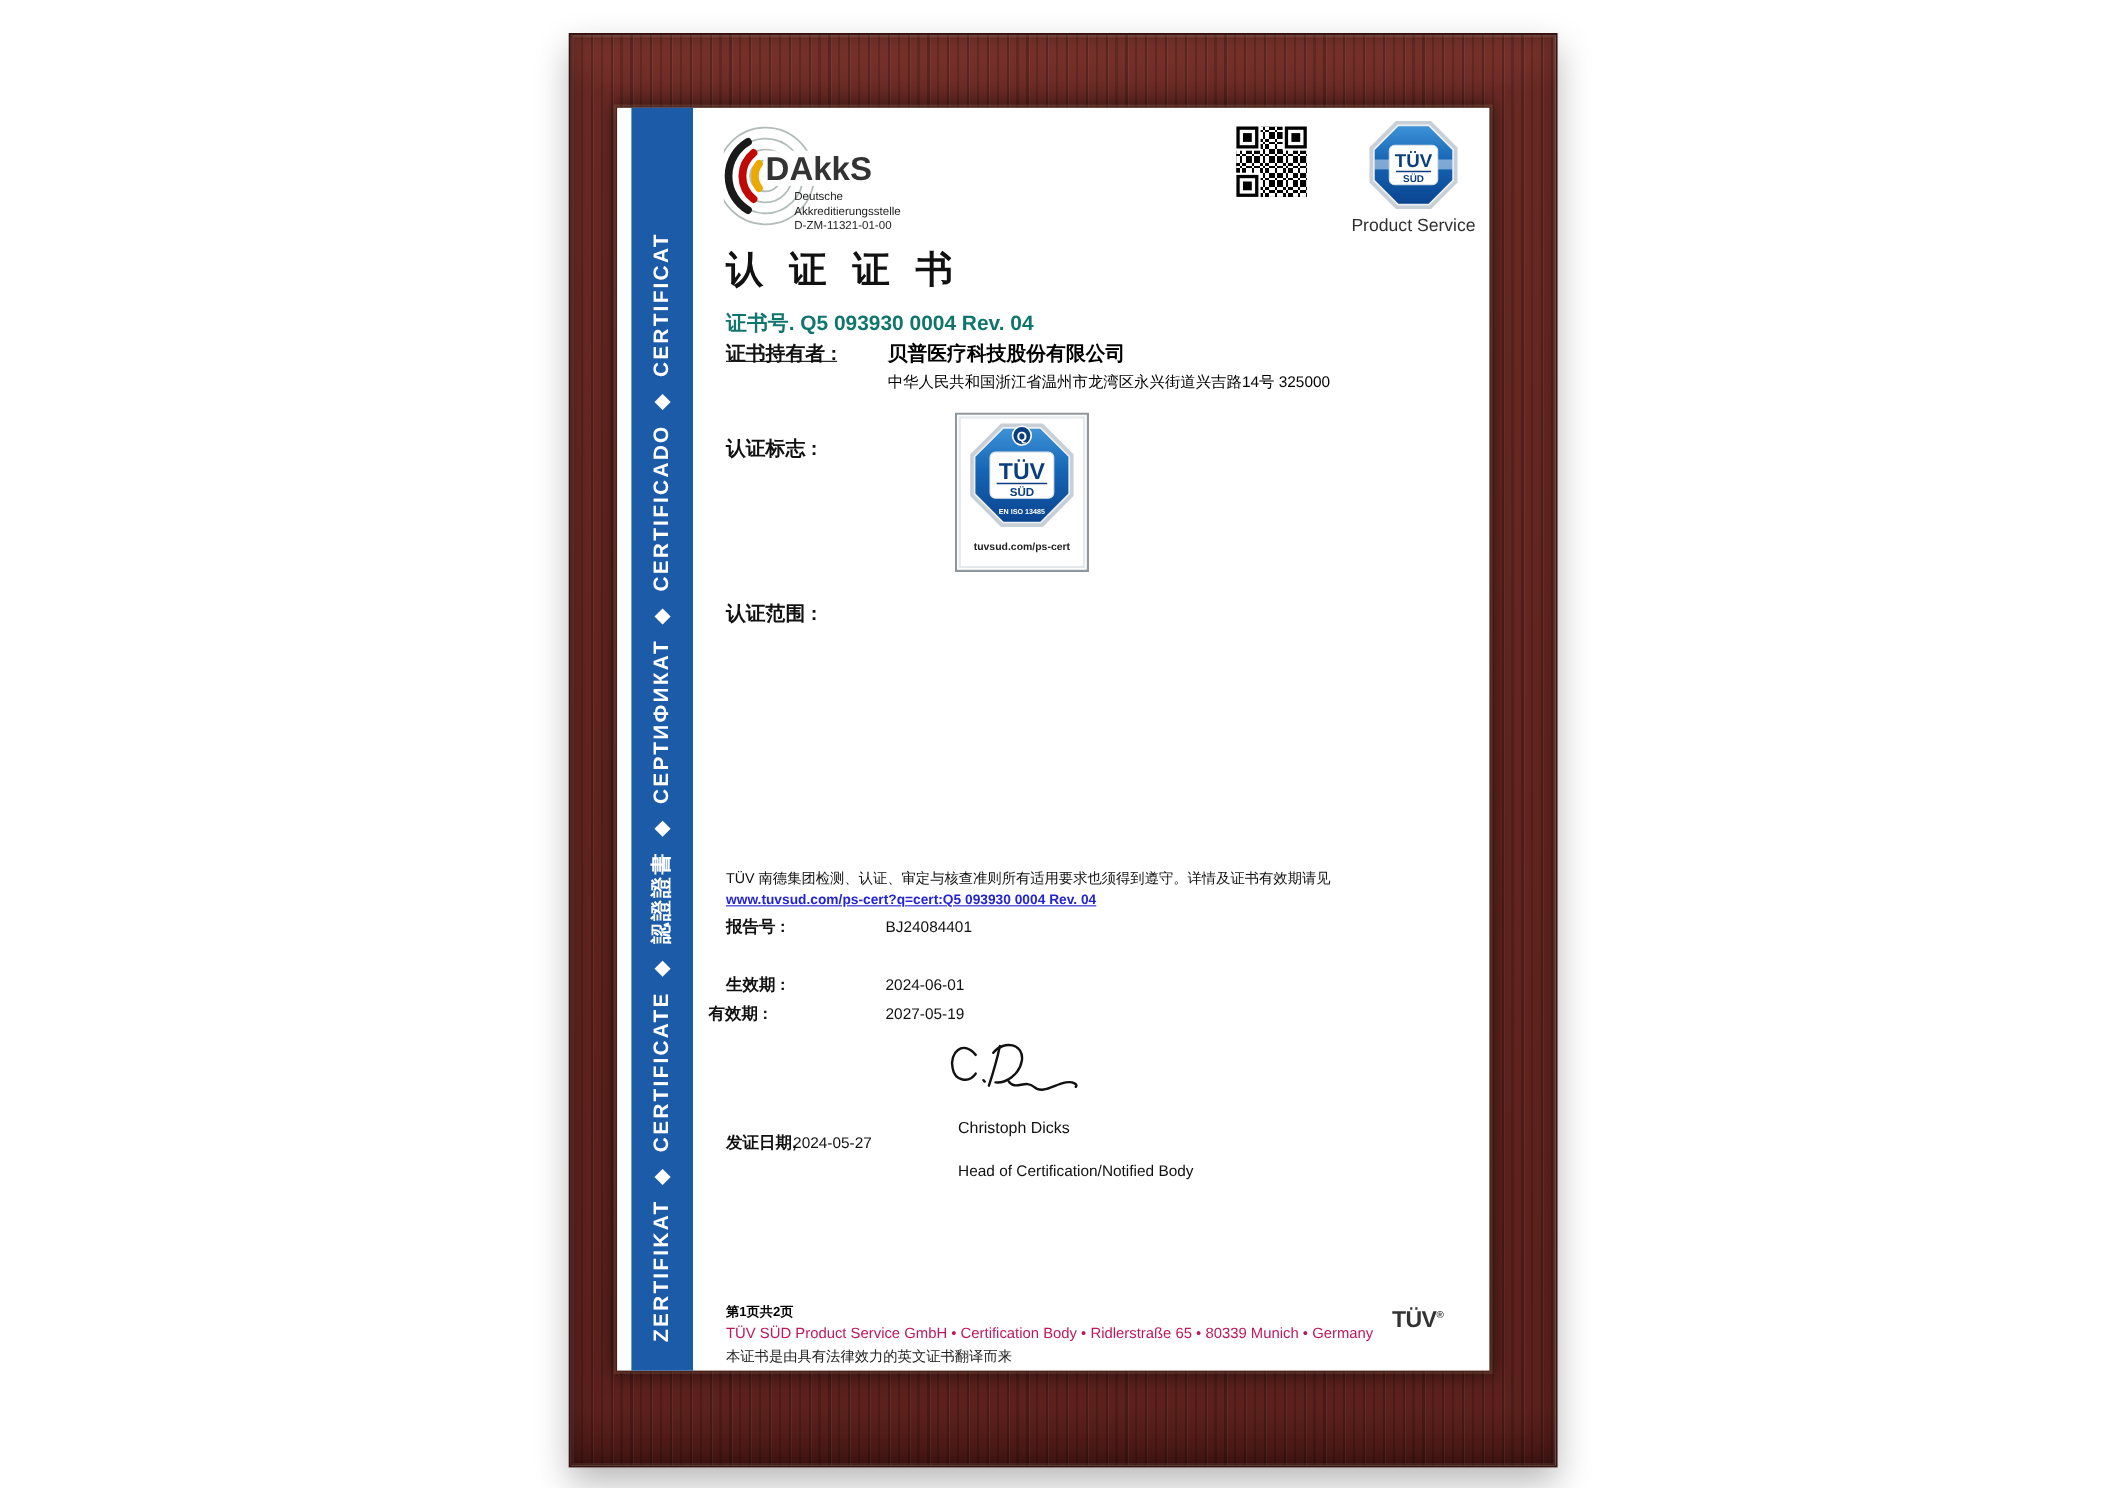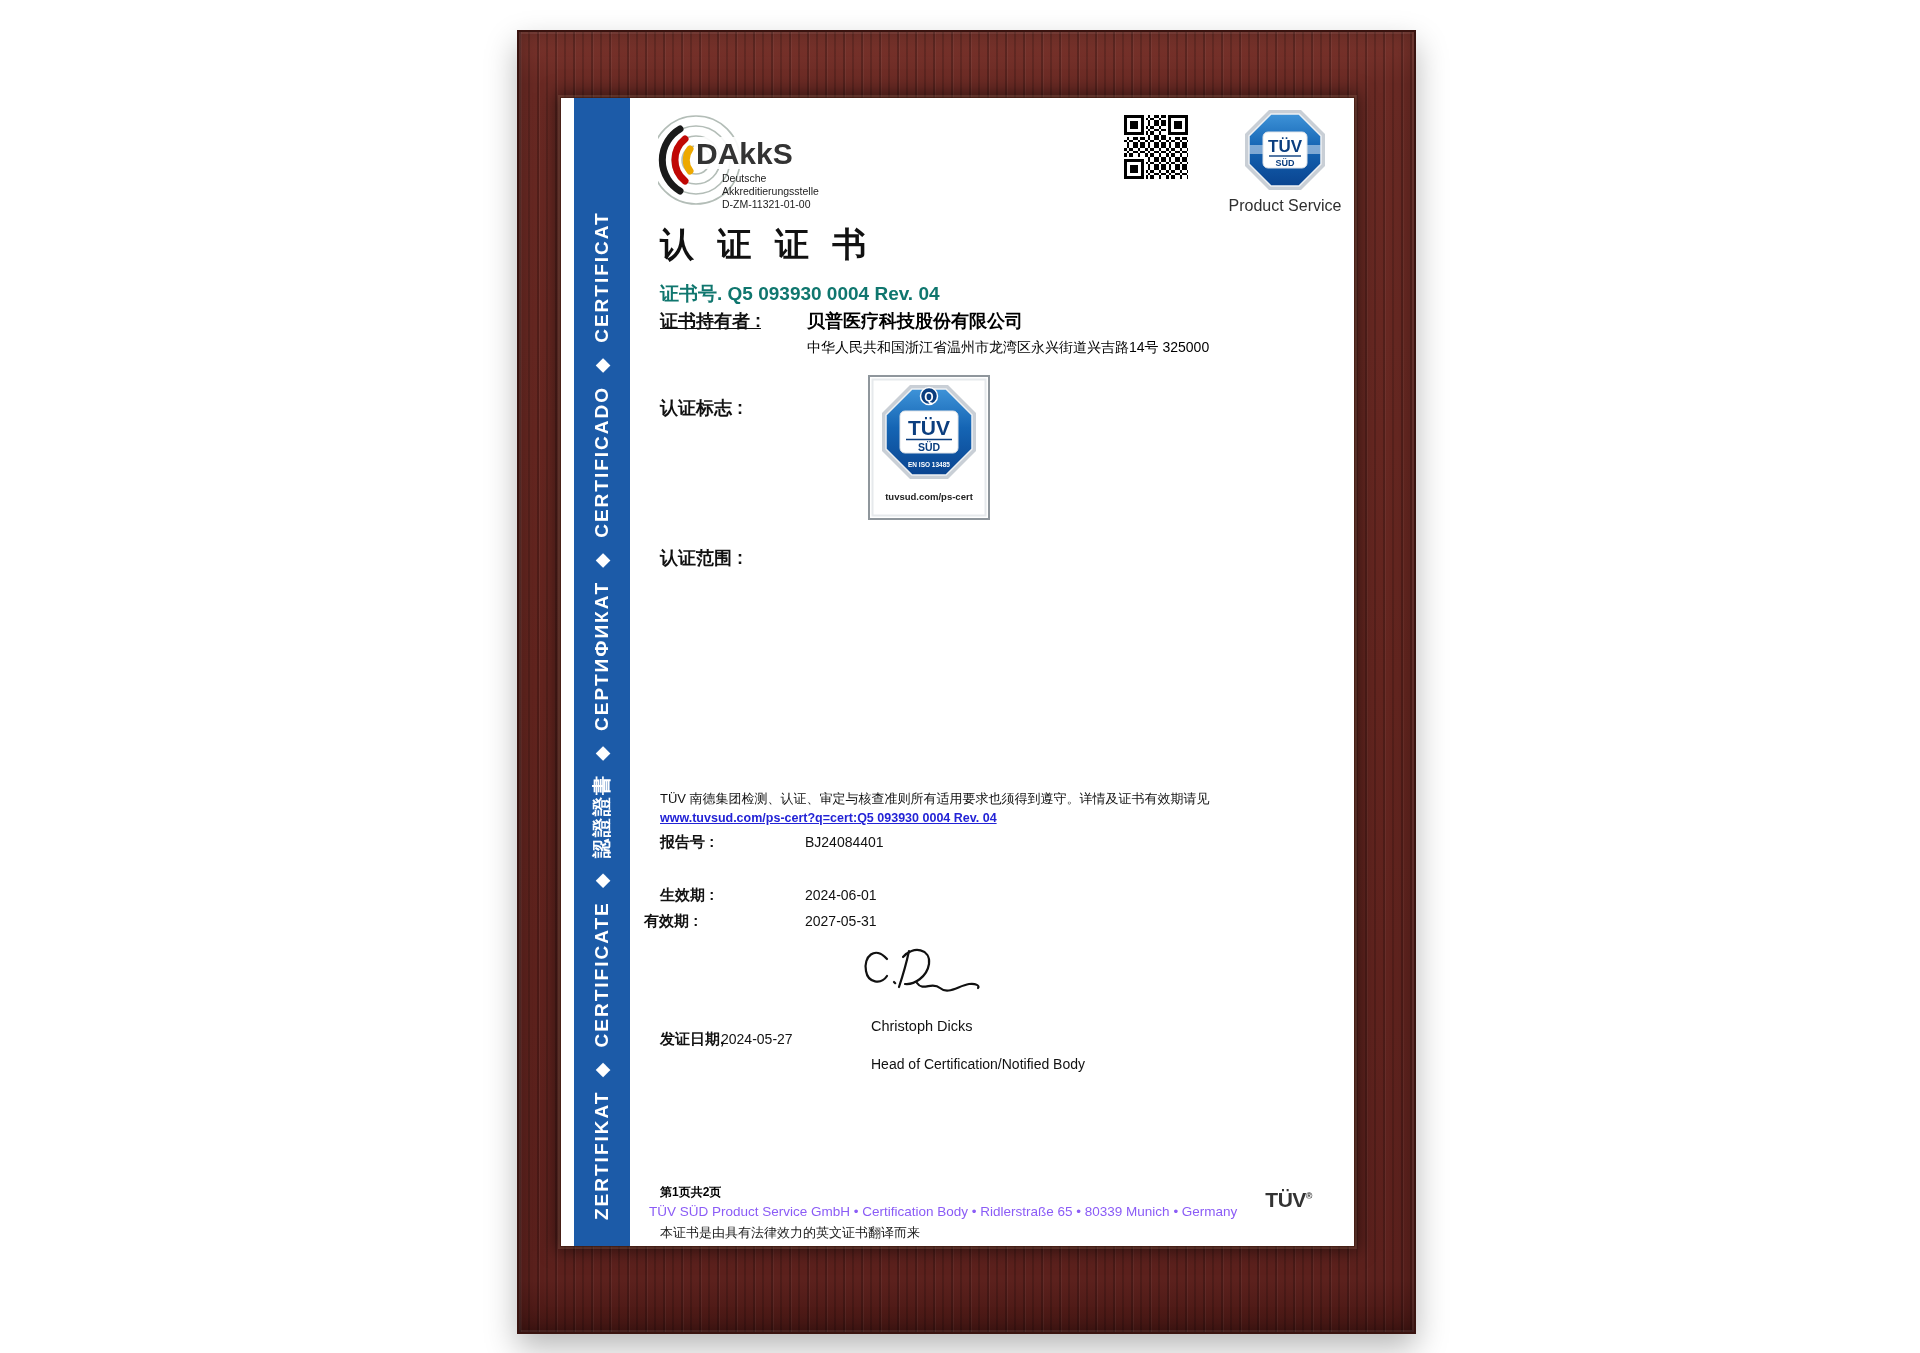--- a/index.html
+++ b/index.html
@@ -57,21 +57,21 @@
   #from-label{left:99px;top:788px;font-size:15px;}
   #from-val{left:244px;top:789px;font-size:14px;}
   #to-label{left:83px;top:814px;font-size:15px;}
   #to-val{left:244px;top:815px;font-size:14px;}
   #signature{position:absolute;left:298px;top:845px;width:140px;height:66px;}
   #signer-name{left:310px;top:920px;font-size:14.5px;}
   #issue-label{left:99px;top:932px;font-size:15px;}
   #issue-val{left:160px;top:933px;font-size:14px;}
   #signer-title{left:310px;top:958px;font-size:14px;}
   #page-info{left:99px;top:1086px;font-size:12px;font-weight:600;}
-  #footer1{left:88px;top:1106px;font-size:13.5px;color:#8b5cf6;}
+  #footer1{left:99px;top:1106px;font-size:13.5px;color:#be185d;}
   #footer2{left:99px;top:1126px;font-size:13px;color:#222;}
   #wordmark{right:42px;top:1090px;font-size:21px;font-weight:700;letter-spacing:-0.5px;color:#333;}
   #wordmark sup{font-size:9px;vertical-align:super;}
 </style>
 </head>
 <body>
 
 <div id="stage">
   <div id="frame"></div>
 
@@ -160,21 +160,21 @@
 
     <div class="abs" id="stmt2">TÜV 南德集团检测、认证、审定与核查准则所有适用要求也须得到遵守。详情及证书有效期请见</div>
     <span class="abs" id="cert-link" role="link">www.tuvsud.com/ps-cert?q=cert:Q5 093930 0004 Rev. 04</span>
 
     <div class="abs lbl" id="report-label">报告号 :</div>
     <div class="abs val" id="report-no">BJ24084401</div>
 
     <div class="abs lbl" id="from-label">生效期 :</div>
     <div class="abs val" id="from-val">2024-06-01</div>
     <div class="abs lbl" id="to-label">有效期 :</div>
-    <div class="abs val" id="to-val">2027-05-31</div>
+    <div class="abs val" id="to-val">2027-05-19</div>
 
     <svg id="signature" viewBox="0 0 140 66">
       <g fill="none" stroke="#111" stroke-width="2.2" stroke-linecap="round">
         <path d="M28,16 C16,2 4,14 7,28 C9,40 22,42 28,33"></path>
         <path d="M35,39 l1.2,1.2"></path>
         <path d="M50,8 C47,22 43,35 40,44"></path>
         <path d="M44,14 C54,2 72,6 70,21 C68,34 55,42 46,41"></path>
         <path d="M58,40 C64,49 73,38 81,45 C89,52 99,43 110,41 C117,40 121,43 119,45"></path>
       </g>
     </svg>

